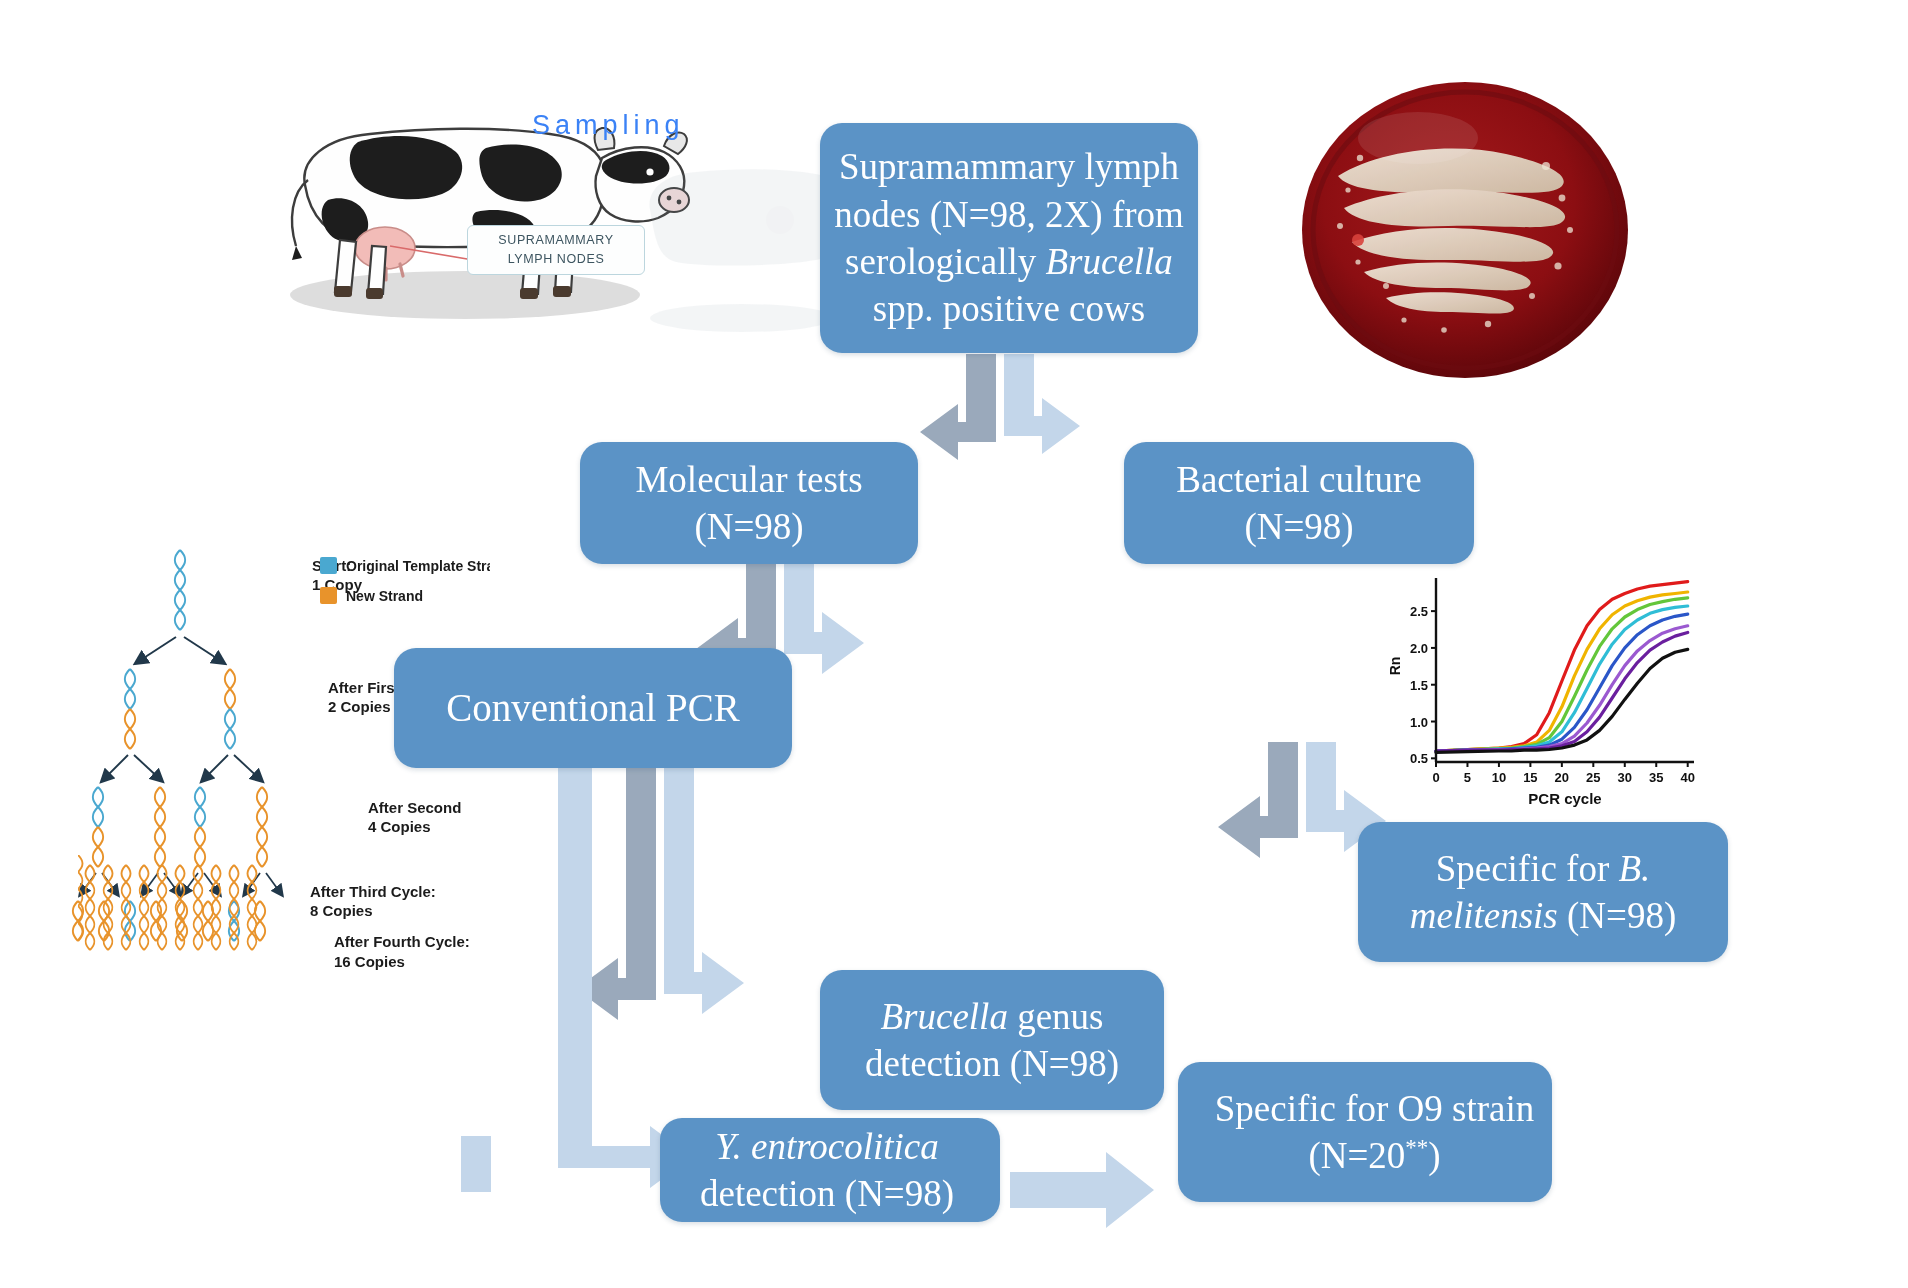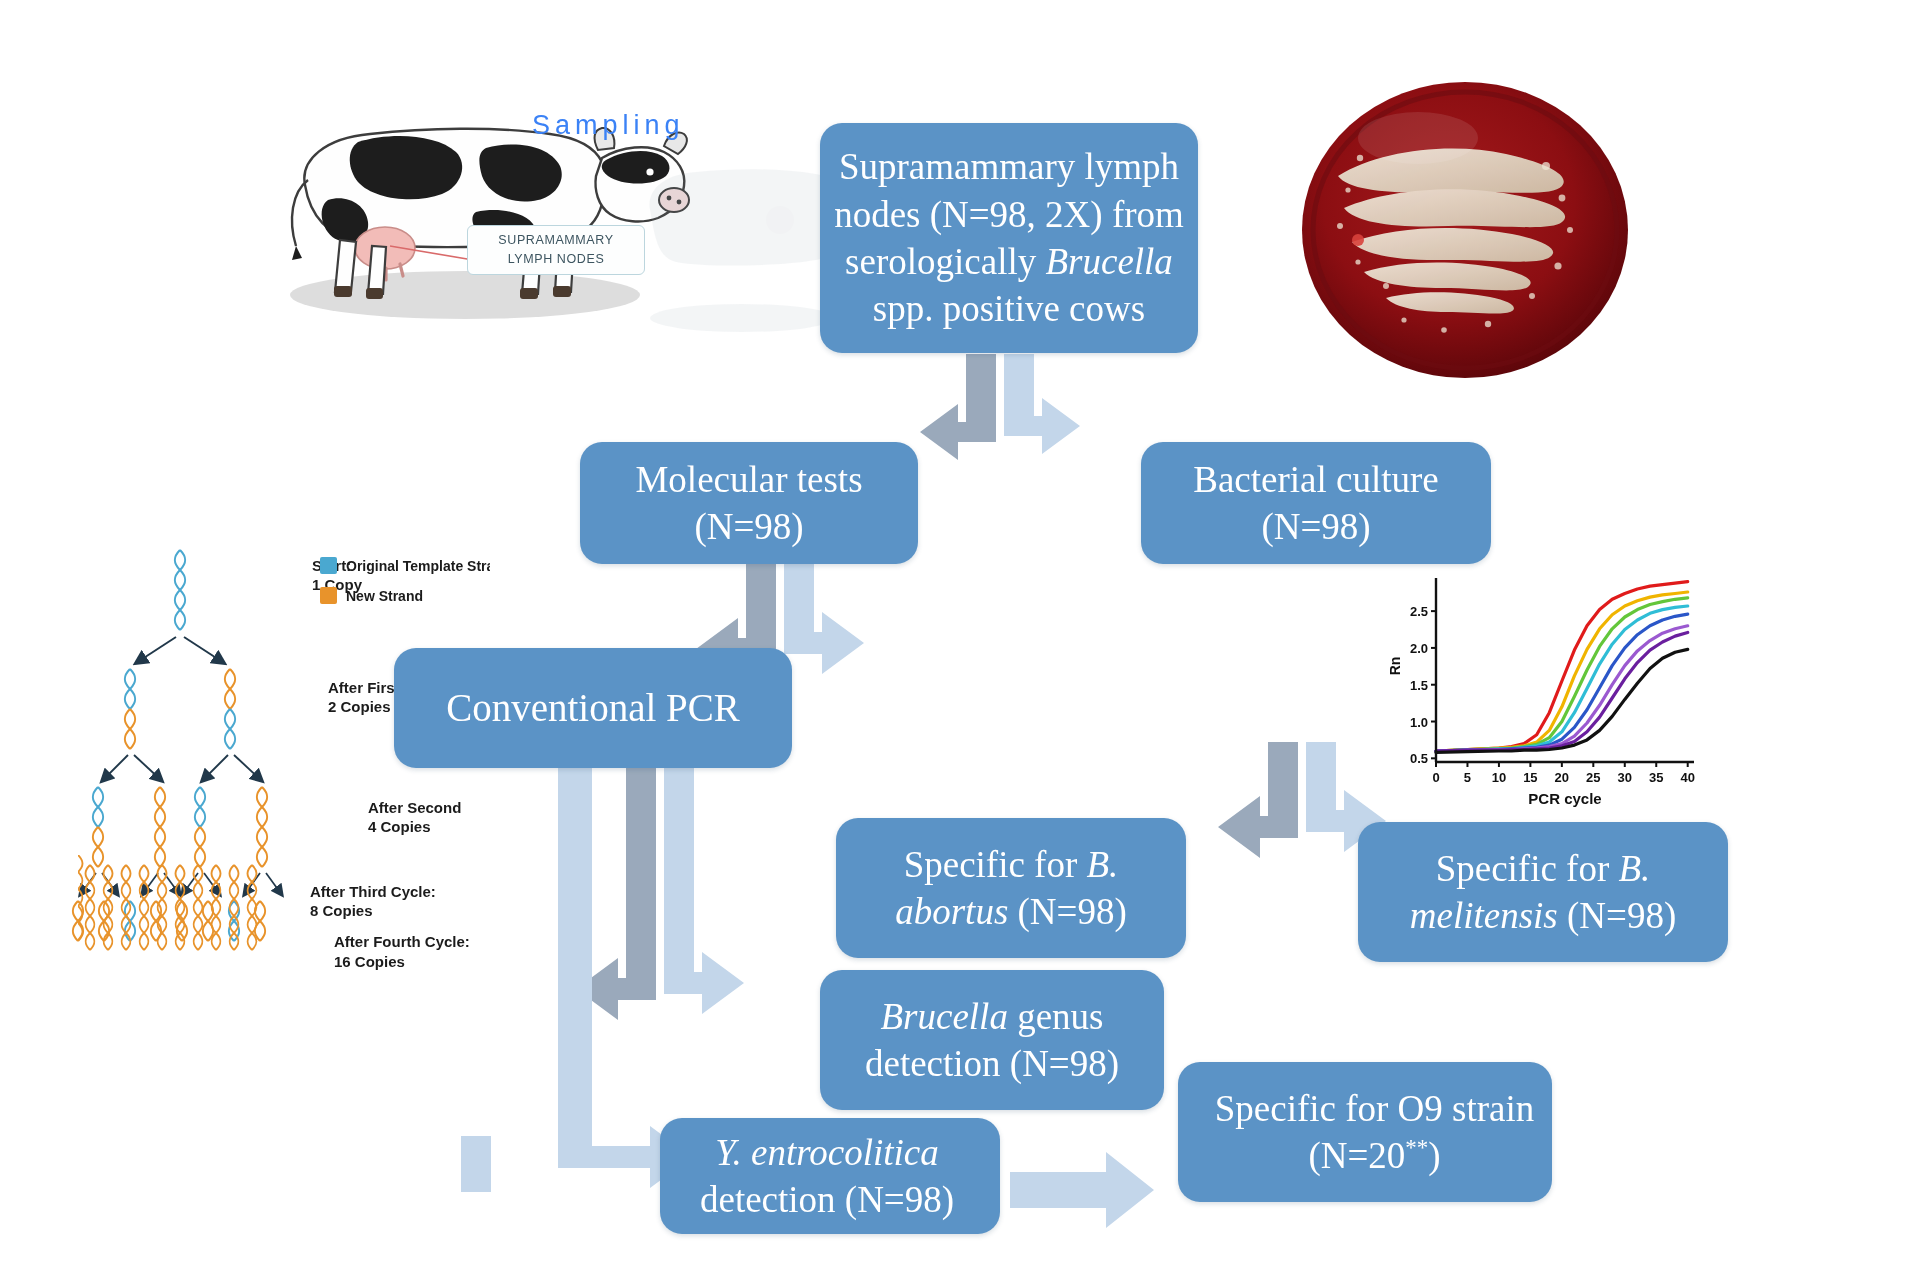--- a/index.html
+++ b/index.html
@@ -412,43 +412,40 @@
   </div>
 
   <div class="box" id="box-sampling-source" style="left:820px; top:123px; width:378px; height:230px; font-size:37px;">
     <span class="rich"><span>Supramammary lymph nodes (N=98, 2X) from serologically </span><i>Brucella</i><span> spp. positive cows</span></span>
   </div>
 
   <div class="box" id="box-molecular-tests" style="left:580px; top:442px; width:338px; height:122px; font-size:37px;">
     <span class="rich"><span>Molecular tests (N=98)</span></span>
   </div>
 
-  <div class="box" id="box-bacterial-culture" style="left:1124px; top:442px; width:350px; height:122px; font-size:37px;margin-left:17px;">
+  <div class="box" id="box-bacterial-culture" style="left:1124px; top:442px; width:350px; height:122px; font-size:37px;">
     <span class="rich"><span>Bacterial culture (N=98)</span></span>
   </div>
 
   <div class="box" id="box-conventional-pcr" style="left:382px; top:648px; width:398px; height:120px; font-size:39px;margin-left:12px;">
     <span class="rich"><span>Conventional PCR</span></span>
   </div>
 
 
-  <div class="box" id="box-specific-b-abortus" style="left:836px; top:818px; width:350px; height:140px; font-size:37px;">
-    <span class="rich"><span>Specific for </span><i>B. abortus</i><span> (N=98)</span></span>
-  </div>
 
   <div class="box" id="box-specific-b-melitensis" style="left:1358px; top:822px; width:370px; height:140px; font-size:37px;">
     <span class="rich"><span>Specific for </span><i>B. melitensis</i><span> (N=98)</span></span>
   </div>
 
 
   <div class="box" id="box-brucella-genus-detection" style="left:820px; top:970px; width:344px; height:140px; font-size:37px;">
     <span class="rich"><i>Brucella</i><span> genus detection (N=98)</span></span>
   </div>
 
-  <div class="box" id="box-y-entrocolitica-detection" style="left:660px; top:1118px; width:340px; height:116px; font-size:37px;padding-left:8px;">
+  <div class="box" id="box-y-entrocolitica-detection" style="left:660px; top:1118px; width:340px; height:104px; font-size:37px;padding-left:8px;">
     <span class="rich"><i>Y. entrocolitica</i><span> detection (N=98)</span></span>
   </div>
 
   <div class="box" id="box-specific-o9-strain" style="left:1178px; top:1062px; width:374px; height:140px; font-size:37px;padding-left:33px;">
     <span class="rich"><span>Specific for O9 strain (N=20</span><sup>**</sup><span>)</span></span>
   </div>
 
 </div>
 
 </body></html>

